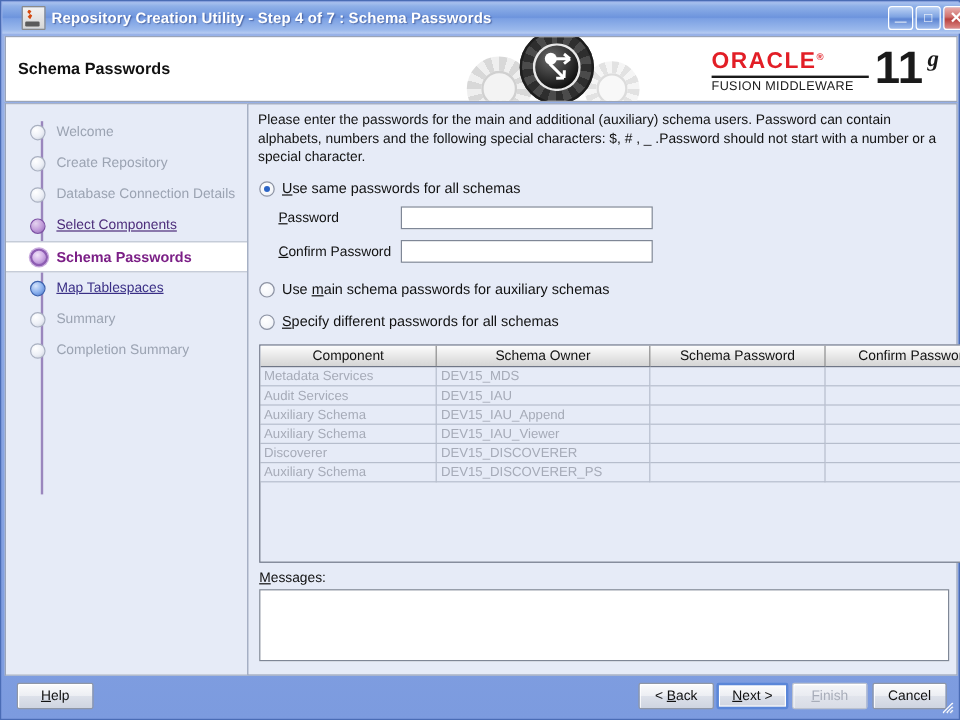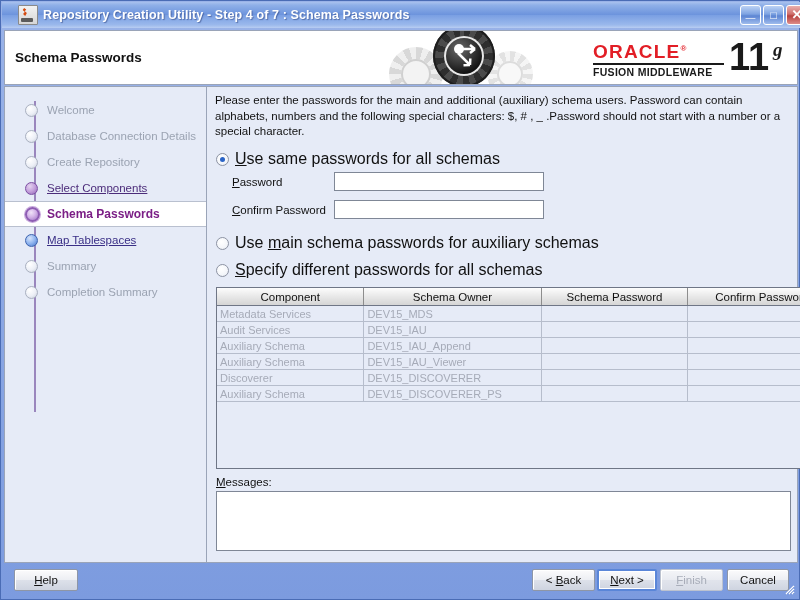--- a/index.html
+++ b/index.html
@@ -191,21 +191,21 @@
   #oracle-rule {
     position: absolute;
     left: 0; top: 24px;
     width: 131px; height: 2px;
     background: #1a1a1a;
   }
   #oracle-fmw {
     position: absolute;
     left: 0; top: 27px;
     font-size: 10.5px;
-    font-weight: bold;
+    font-weight: normal;
     letter-spacing: 0.3px;
     color: #1a1a1a;
   }
   #oracle-11 {
     position: absolute;
     left: 136px; top: -2px;
     font-size: 38px;
     font-weight: bold;
     color: #1a1a1a;
     line-height: 40px;
@@ -329,21 +329,21 @@
     width: 570px;
     font-size: 11.5px;
     color: #111;
     line-height: 15.5px;
   }
 
   .radio-row {
     position: absolute;
     display: flex;
     align-items: center;
-    font-size: 16px;
+    font-size: 12px;
     color: #111;
   }
   .radio {
     width: 13px; height: 13px;
     border-radius: 50%;
     border: 1px solid #8d93a3;
     background: radial-gradient(circle at 40% 35%, #ffffff 0%, #f4f6fa 60%, #dfe3ec 100%);
     margin-right: 6px;
     position: relative;
     flex: 0 0 auto;
@@ -516,26 +516,26 @@
         <div id="rail"></div>
         <div id="nav-list">
 
           <div class="nav-item pending">
             <span class="bullet pending"></span>
             <span class="nav-label">Welcome</span>
           </div>
 
           <div class="nav-item pending">
             <span class="bullet pending"></span>
-            <span class="nav-label">Database Connection Details</span>
+            <span class="nav-label">Create Repository</span>
           </div>
 
           <div class="nav-item pending">
             <span class="bullet pending"></span>
-            <span class="nav-label">Create Repository</span>
+            <span class="nav-label">Database Connection Details</span>
           </div>
 
           <div class="nav-item done">
             <span class="bullet done"></span>
             <span class="nav-label">Select Components</span>
           </div>
 
           <div class="nav-item current">
             <span class="bullet current"></span>
             <span class="nav-label">Schema Passwords</span>

